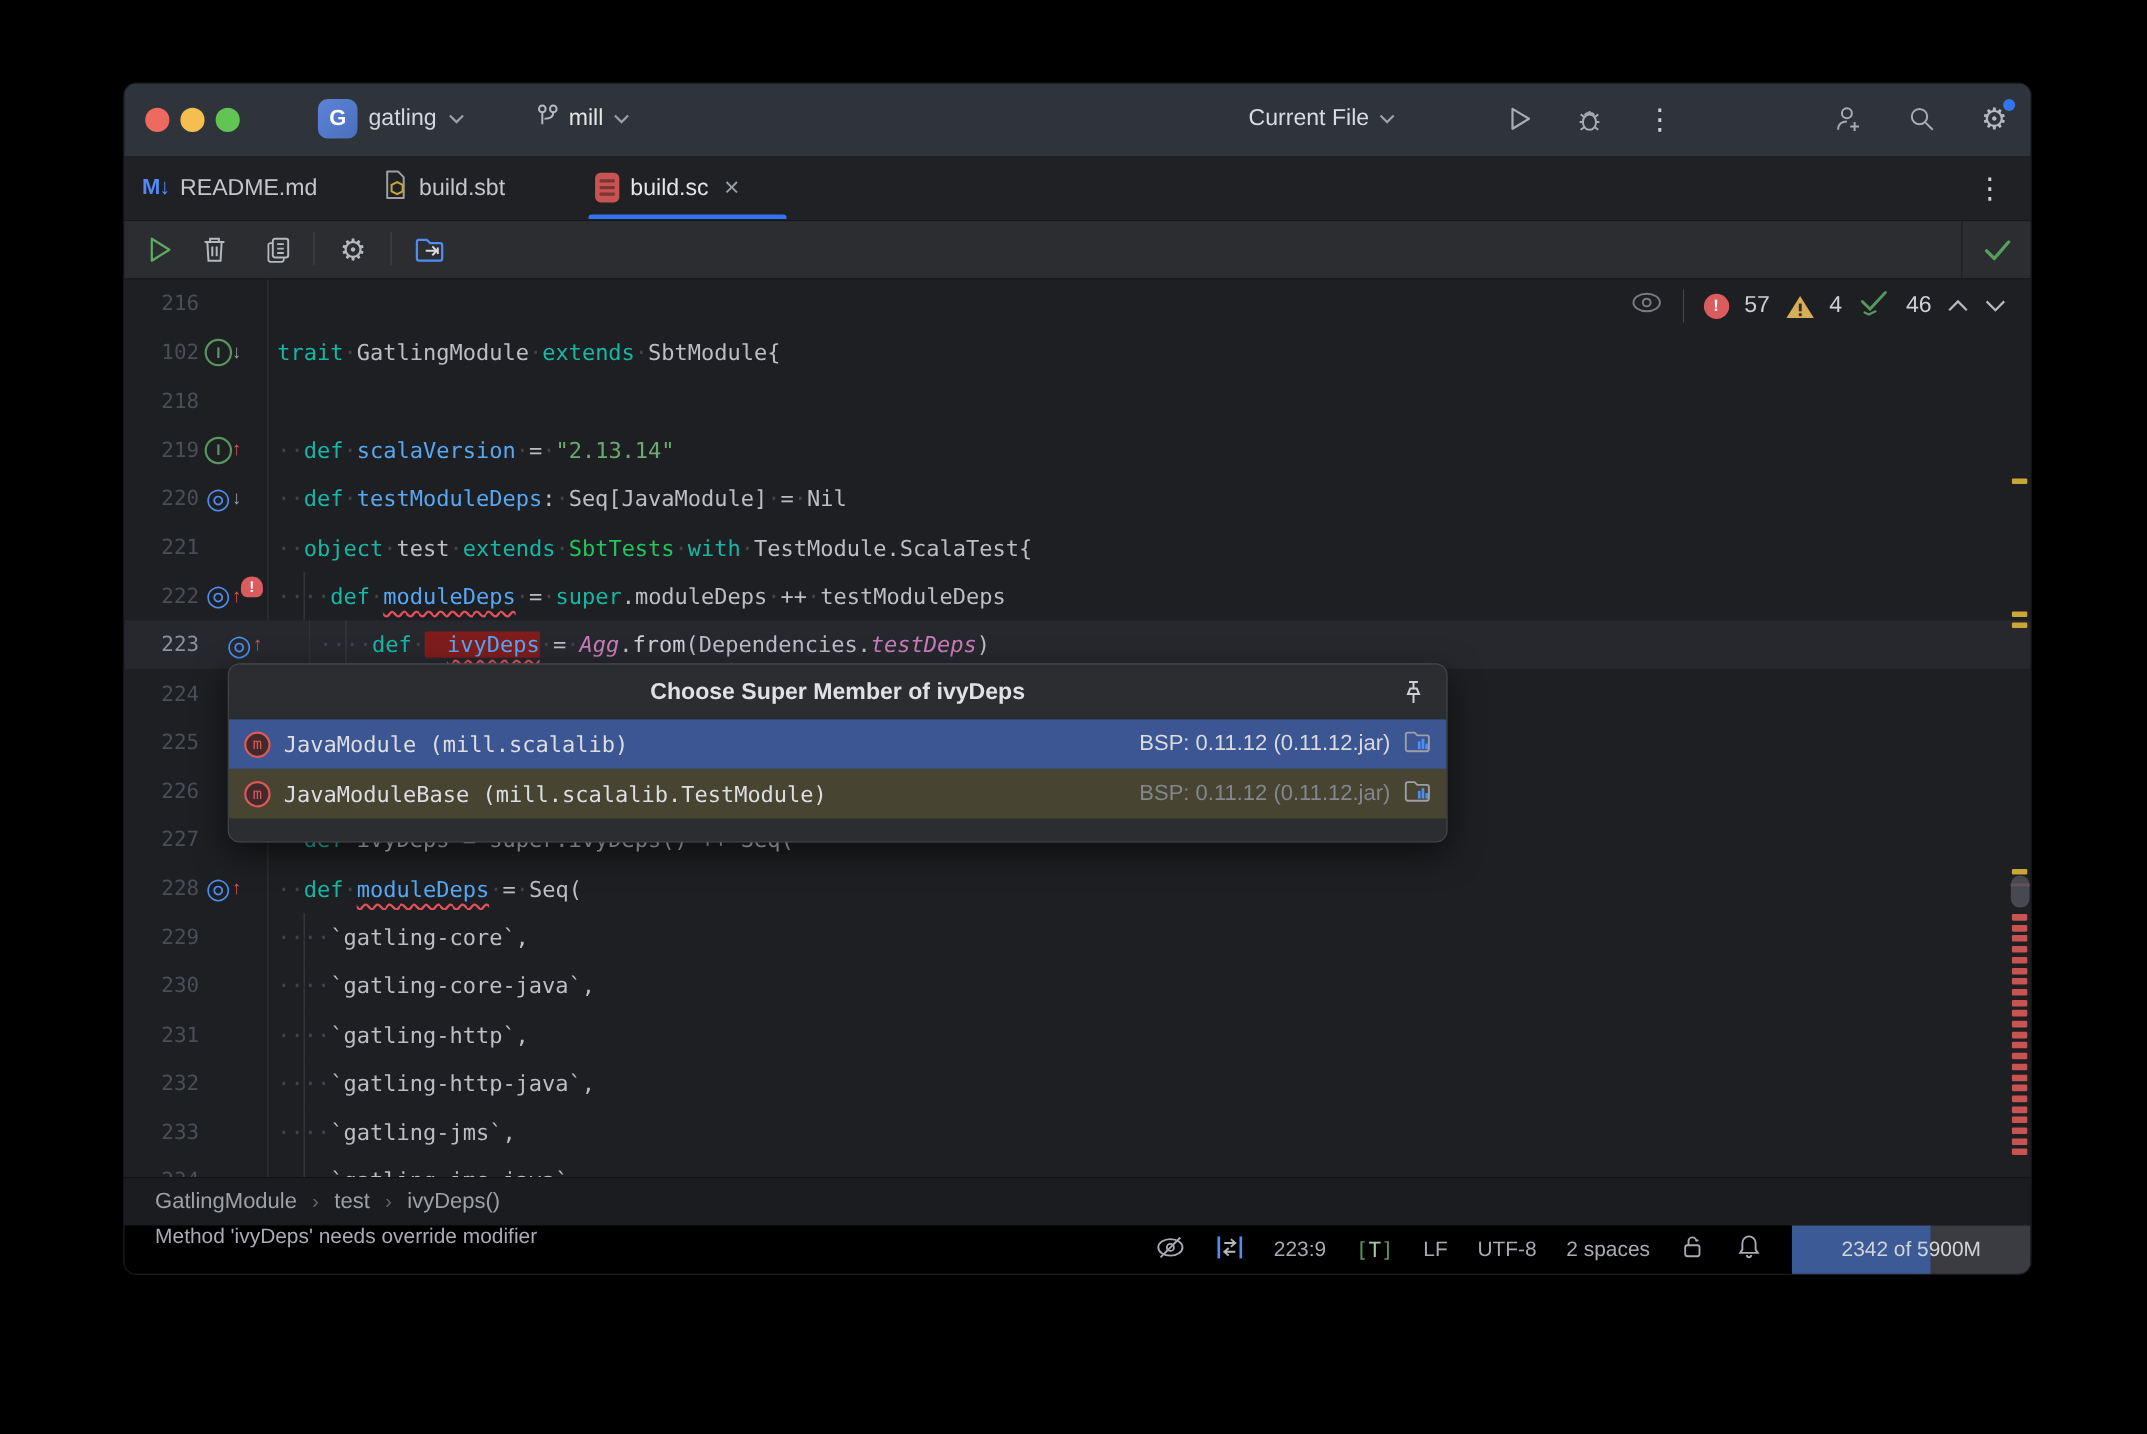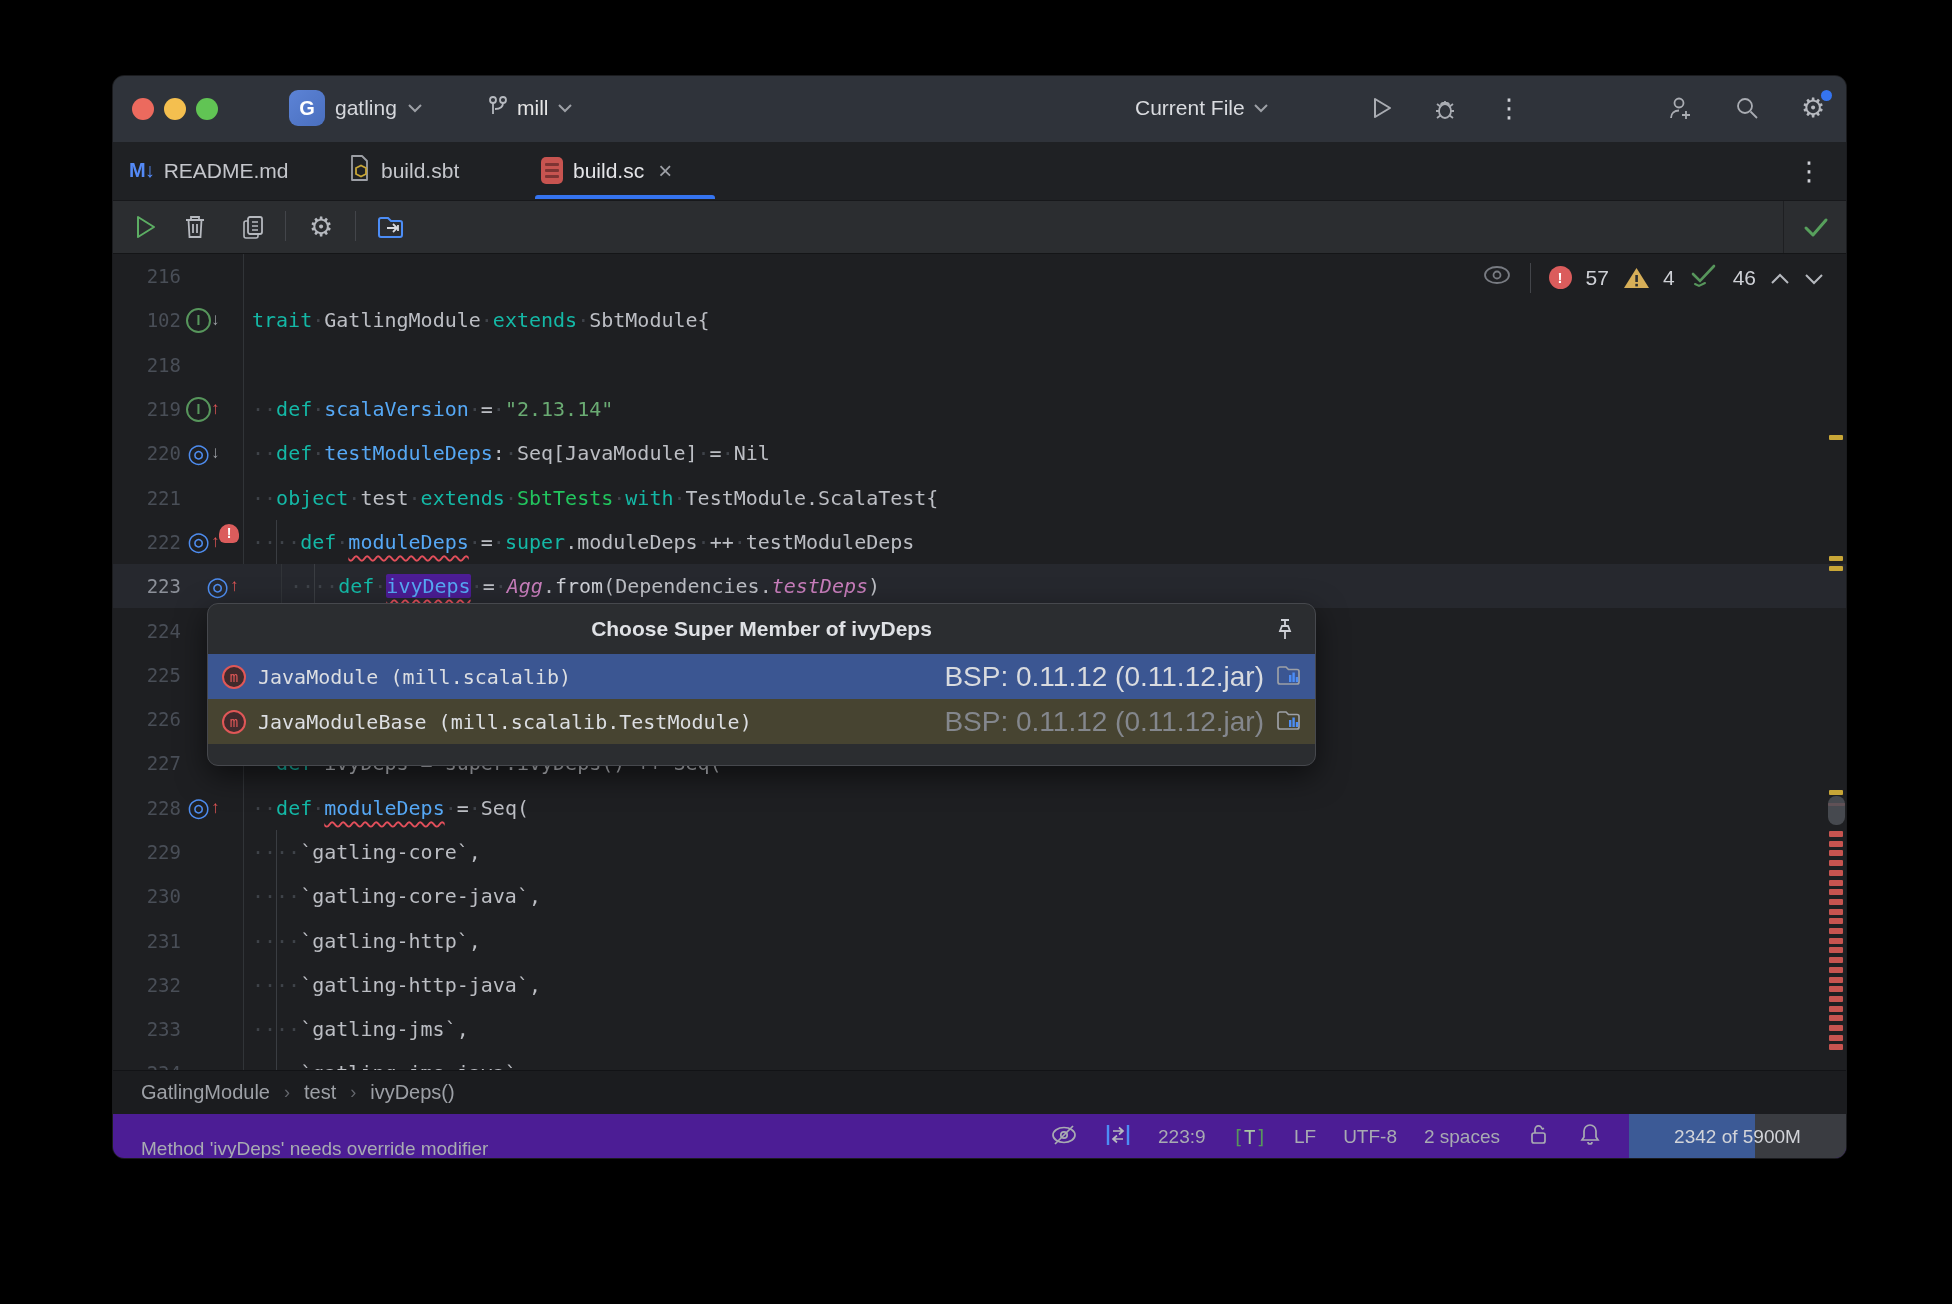--- a/index.html
+++ b/index.html
@@ -38,21 +38,21 @@
   .line{display:flex;height:44.3px;align-items:center;position:relative;}
   .line.cur{background:#26282E;gap:19px;}
   .num{width:68px;text-align:right;color:#494E57;font-family:"DejaVu Sans Mono",monospace;font-size:19px;flex:none;}
   .line.cur .num{color:#8C9099;}
   .gut{width:62px;flex:none;position:relative;height:100%;display:flex;align-items:center;padding-left:5px;box-sizing:border-box;}
   .code{flex:1;font-family:"DejaVu Sans Mono",monospace;font-size:20px;white-space:pre;border-left:1px solid #313438;padding-left:8px;height:100%;display:flex;align-items:center;position:relative;}
   .code.guide::before{content:"";position:absolute;left:32px;top:0;bottom:0;border-left:1px solid #3A3D42;}
   .kw{color:#14b8a6;} .id{color:#BCBEC4;} .fn{color:#56A8F5;} .str{color:#6AAB73;} .cls{color:#22c55e;}
   .itp{color:#C77DBB;font-style:italic;} .itf{color:#CED0D6;} .ws{color:#3F434A;}
   .err{text-decoration:underline wavy #E34F5B;text-decoration-thickness:1.5px;text-underline-offset:6px;}
-  .sel{background:#4c1d95;border-radius:2px;}
+  .sel{background:#7f1d1d;border-radius:2px;padding-left:20px;}
   .gi{width:25px;height:25px;border-radius:50%;display:inline-flex;align-items:center;justify-content:center;flex:none;}
   .gi.I{border:2px solid #57965C;color:#57965C;font-size:14px;font-weight:bold;box-sizing:border-box;}
   .gi.O{color:#4E8CEE;font-size:26px;border:none;}
   .garr{font-size:17px;margin-left:0px;}
   .garr.up{color:#E05555;} .garr.down{color:#9DA0A6;}
   .bulb{position:absolute;left:38px;top:4px;width:20px;height:26px;}
   .bulb .b-head{width:20px;height:19px;background:#DB5C5C;border-radius:10px 10px 6px 6px;color:#fff;font-weight:bold;font-size:14px;display:flex;align-items:center;justify-content:center;}
   .bulb .b-l{width:12px;height:2px;background:#D8DADF;margin:2px auto 0;}
   
   .inspect{position:absolute;top:8px;right:22px;display:flex;align-items:center;gap:14px;font-size:21px;color:#CED0D6;}
@@ -66,26 +66,26 @@
   .mark.y{background:#C8A637;} .mark.r{background:#C75450;height:6px;} .mark.rl{background:#C75450;height:3px;right:1px;width:17px;}
   .thumb{position:absolute;right:1px;width:17px;height:29px;border-radius:8px;background:rgba(78,81,87,.85);}
   
   .popup{position:absolute;left:94px;top:349px;width:1109px;height:163px;background:#2B2D30;border:1px solid #46484D;border-radius:11px;box-shadow:0 10px 30px rgba(0,0,0,.55);overflow:hidden;box-sizing:border-box;}
   .p-title{height:50px;display:flex;align-items:center;justify-content:center;color:#DFE1E5;font-size:21px;font-weight:bold;position:relative;}
   .p-pin{position:absolute;right:20px;top:13px;}
   .p-row{height:45px;display:flex;align-items:center;padding:0 14px;gap:12px;}
   .p-row.sel1{background:#3B5692;} .p-row.hov{background:#474431;}
   .m-ico{width:24px;height:24px;border-radius:50%;border:2px solid #E05757;color:#E05757;background:#402a2c;font-size:14px;font-family:"DejaVu Sans Mono",monospace;display:flex;align-items:center;justify-content:center;box-sizing:border-box;flex:none;}
   .p-name{font-family:"DejaVu Sans Mono",monospace;font-size:20px;color:#DCDEE2;}
-  .p-meta{margin-left:auto;font-size:28px;color:#D9DBDF;}
+  .p-meta{margin-left:auto;font-size:20px;color:#D9DBDF;}
   .p-row.hov .p-meta{color:#84878D;}
   
   .crumbs{height:43px;background:#1B1C1F;border-top:1px solid #121316;display:flex;align-items:center;padding-left:28px;gap:14px;font-size:20px;color:#9DA0A6;}
   .crumb-sep{color:#63666C;font-size:18px;}
-  .status{height:46px;background:#4c1d95;display:flex;align-items:flex-end;font-size:19px;color:#A8ABB2;}
+  .status{height:46px;background:#000000;display:flex;align-items:flex-start;font-size:19px;color:#A8ABB2;}
   .st-msg{padding-left:28px;}
   .st-right{margin-left:auto;display:flex;align-items:center;gap:27px;}
   .t-badge{color:#57965C;font-family:"DejaVu Sans Mono",monospace;font-size:19px;}
   .t-badge b{color:#A9C5A4;font-weight:normal;}
   .mem{position:relative;width:217px;height:46px;background:#3A3C41;display:flex;align-items:center;justify-content:center;overflow:hidden;}
   .mem-fill{position:absolute;left:0;top:0;bottom:0;width:58%;background:#3C5A96;}
   .mem-text{position:relative;color:#D2D4D9;}
   svg{overflow:visible}
 </style>
 </head>

